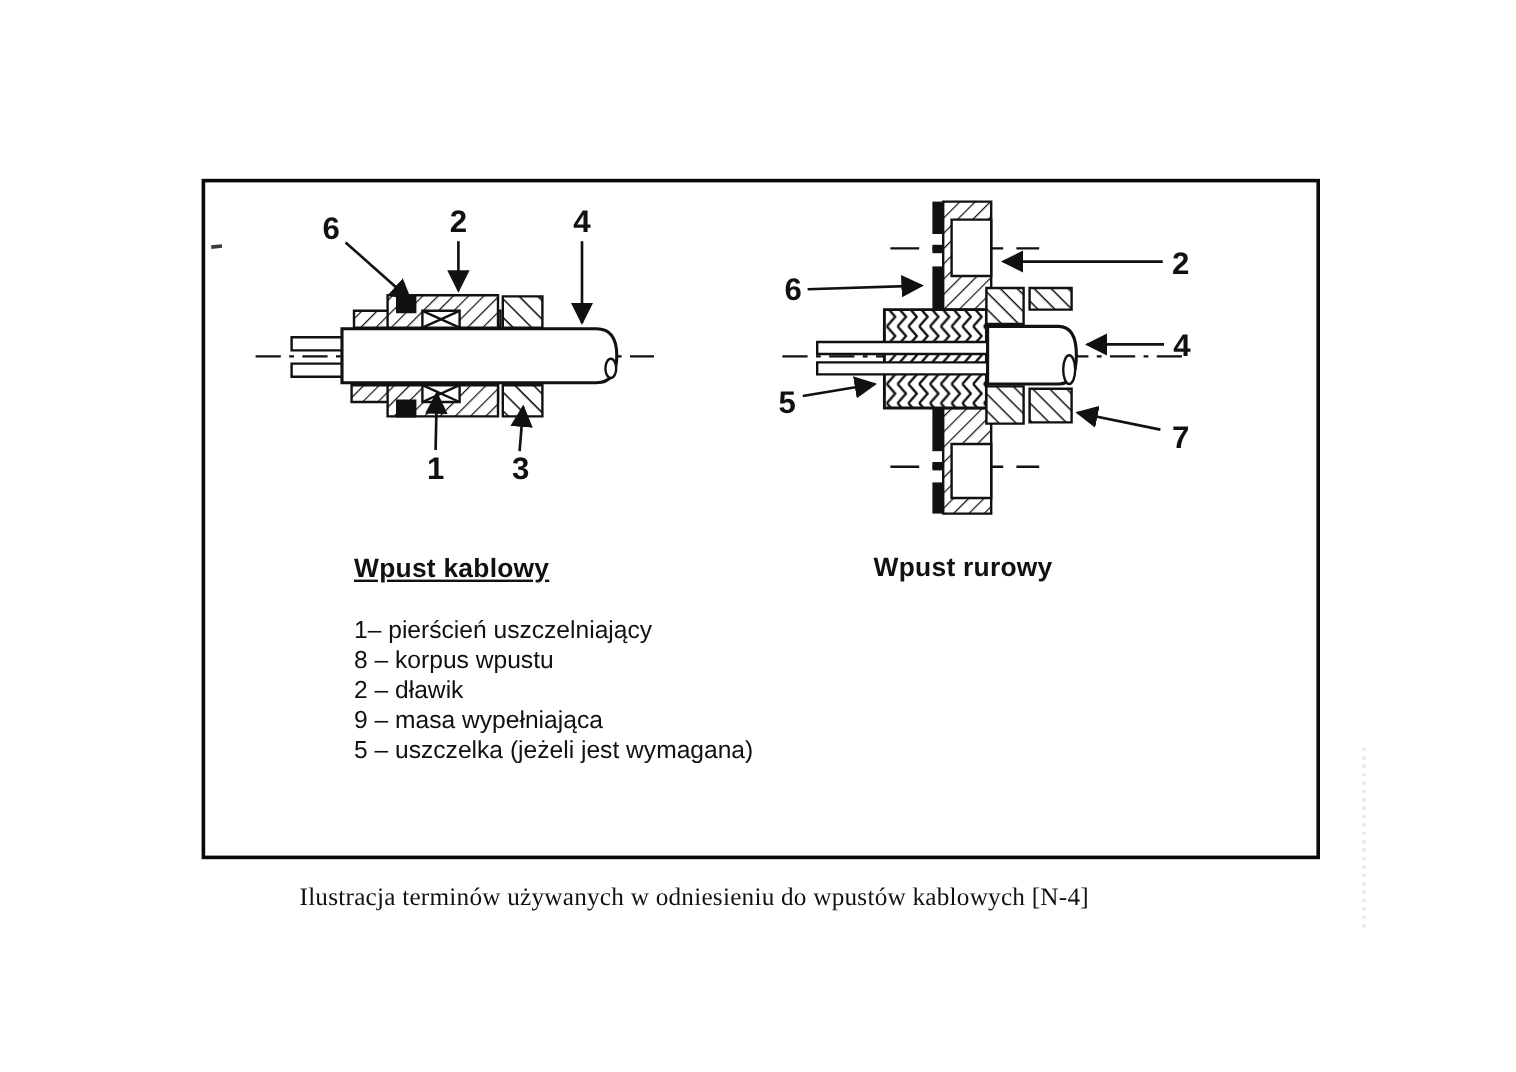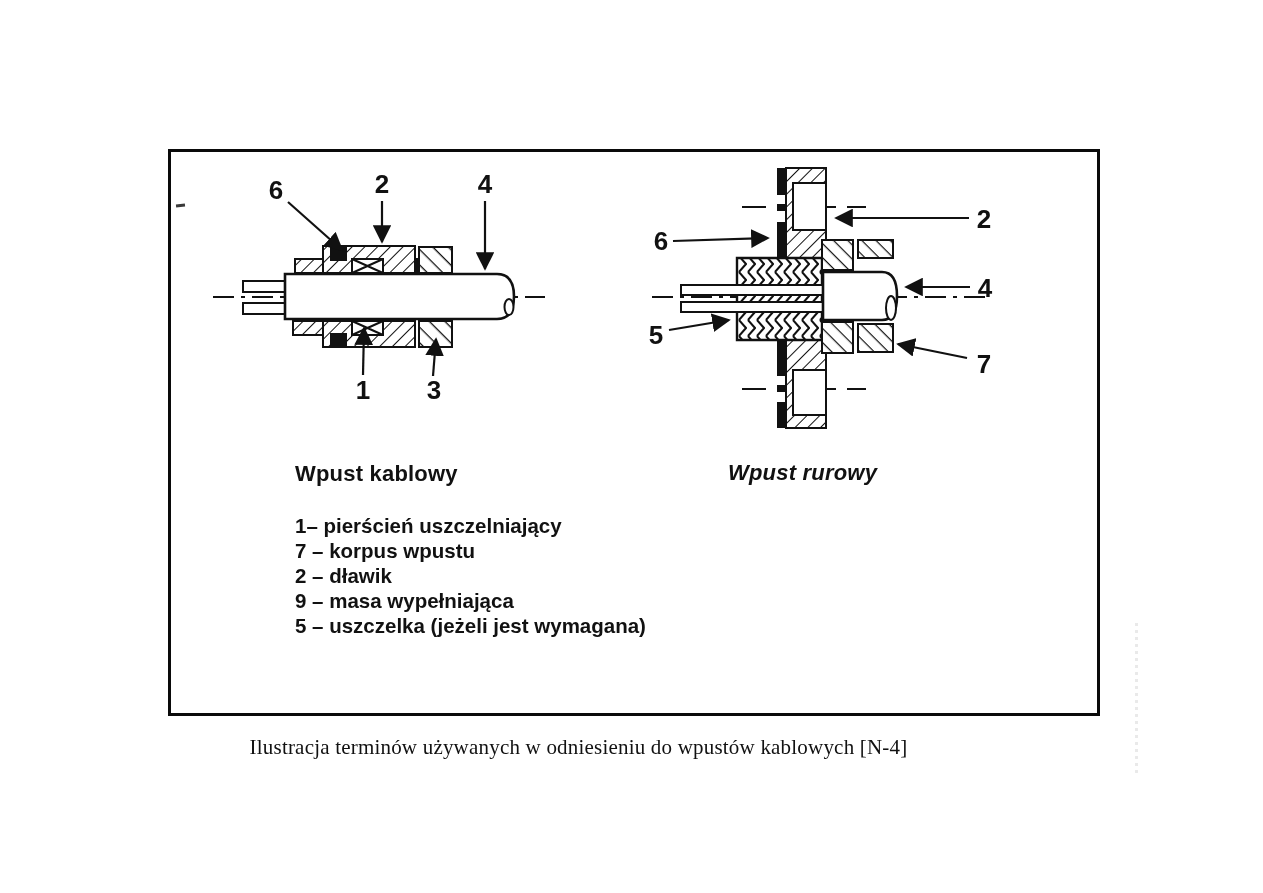--- a/index.html
+++ b/index.html
@@ -7,28 +7,28 @@
     position:relative;width:1263px;height:893px;background:#ffffff;overflow:hidden;
     font-family:"Liberation Sans",sans-serif;color:#111;
   }
   .frame{
     position:absolute;left:168px;top:149px;width:932px;height:567px;
     box-sizing:border-box;border:3px solid #0a0a0a;background:#fff;
   }
   .drawing{position:absolute;}
   .caption-left{
     position:absolute;left:295px;top:461px;font-size:22px;font-weight:bold;
-    letter-spacing:0.2px;white-space:nowrap;
+    letter-spacing:0.2px;white-space:nowrap;text-decoration:underline;
   }
   .caption-right{
     position:absolute;left:728px;top:460px;font-size:22px;font-weight:bold;
-    letter-spacing:0.2px;white-space:nowrap;font-style:italic;
+    letter-spacing:0.2px;white-space:nowrap;
   }
   .legend{
-    position:absolute;left:295px;top:514px;font-size:20.5px;font-weight:bold;
+    position:absolute;left:295px;top:514px;font-size:20.5px;font-weight:normal;
     line-height:24.9px;white-space:nowrap;
   }
   .fig-caption{
     position:absolute;left:0;top:735px;width:1157px;text-align:center;
     font-family:"Liberation Serif",serif;font-size:21px;letter-spacing:0.2px;
   }
   .artifact-dash{
     position:absolute;left:176px;top:204px;width:9px;height:3px;background:#3a3a3a;
     transform:rotate(-6deg);
   }
@@ -185,21 +185,21 @@
     <text x="985" y="297" text-anchor="middle">4</text>
     <text x="656" y="344" text-anchor="middle">5</text>
     <text x="984" y="373" text-anchor="middle">7</text>
   </svg>
 
   <div class="caption-left">Wpust kablowy</div>
   <div class="caption-right">Wpust rurowy</div>
 
   <div class="legend">
     <div>1– pierścień uszczelniający</div>
-    <div>7 – korpus wpustu</div>
+    <div>8 – korpus wpustu</div>
     <div>2 – dławik</div>
     <div>9 – masa wypełniająca</div>
     <div>5 – uszczelka (jeżeli jest wymagana)</div>
   </div>
 
   <div class="fig-caption">Ilustracja terminów używanych w odniesieniu do wpustów kablowych [N-4]</div>
 
 </div>
 
 </body></html>

